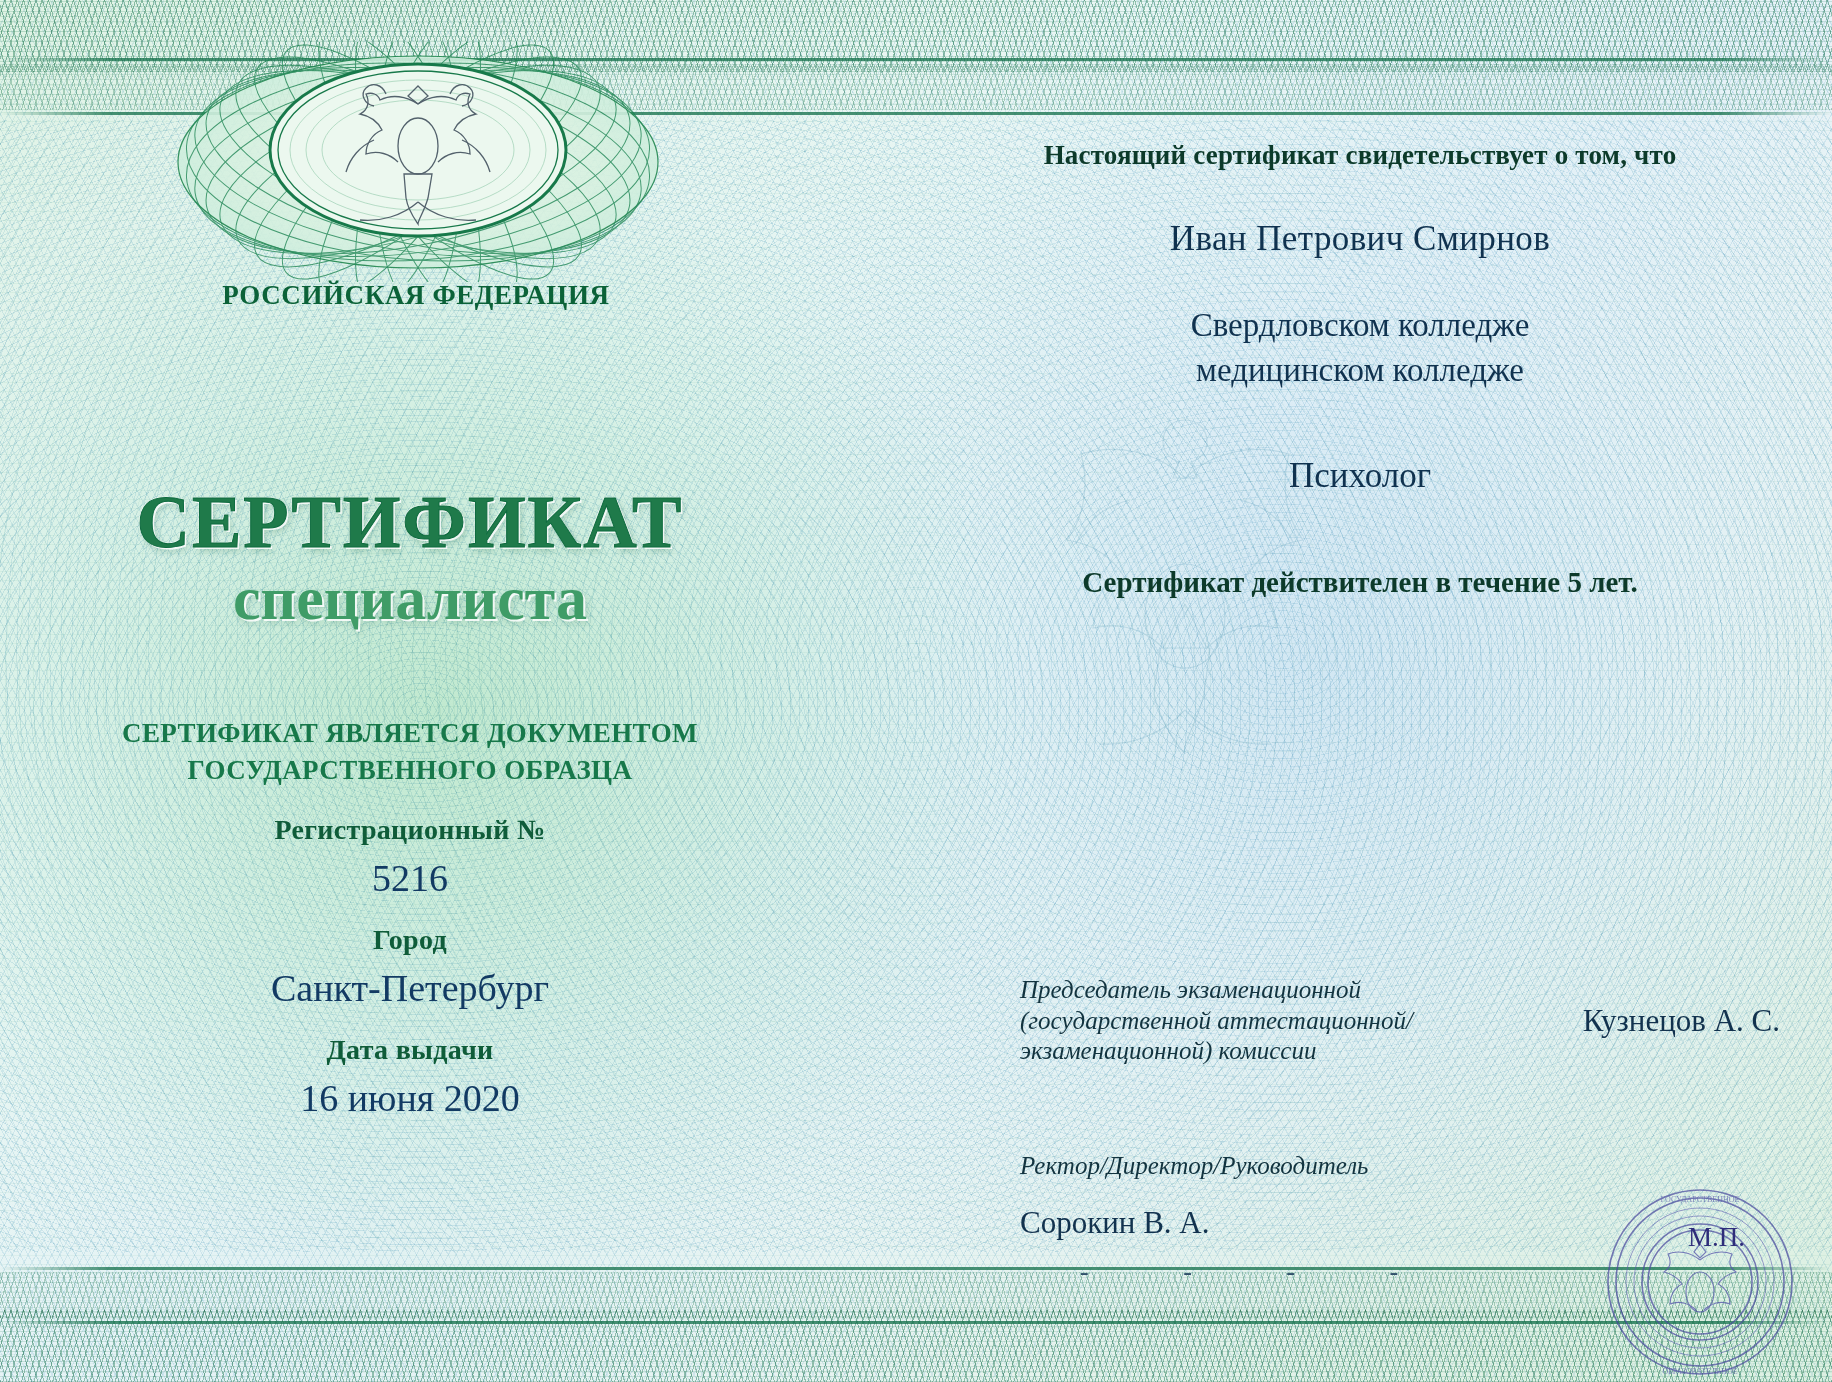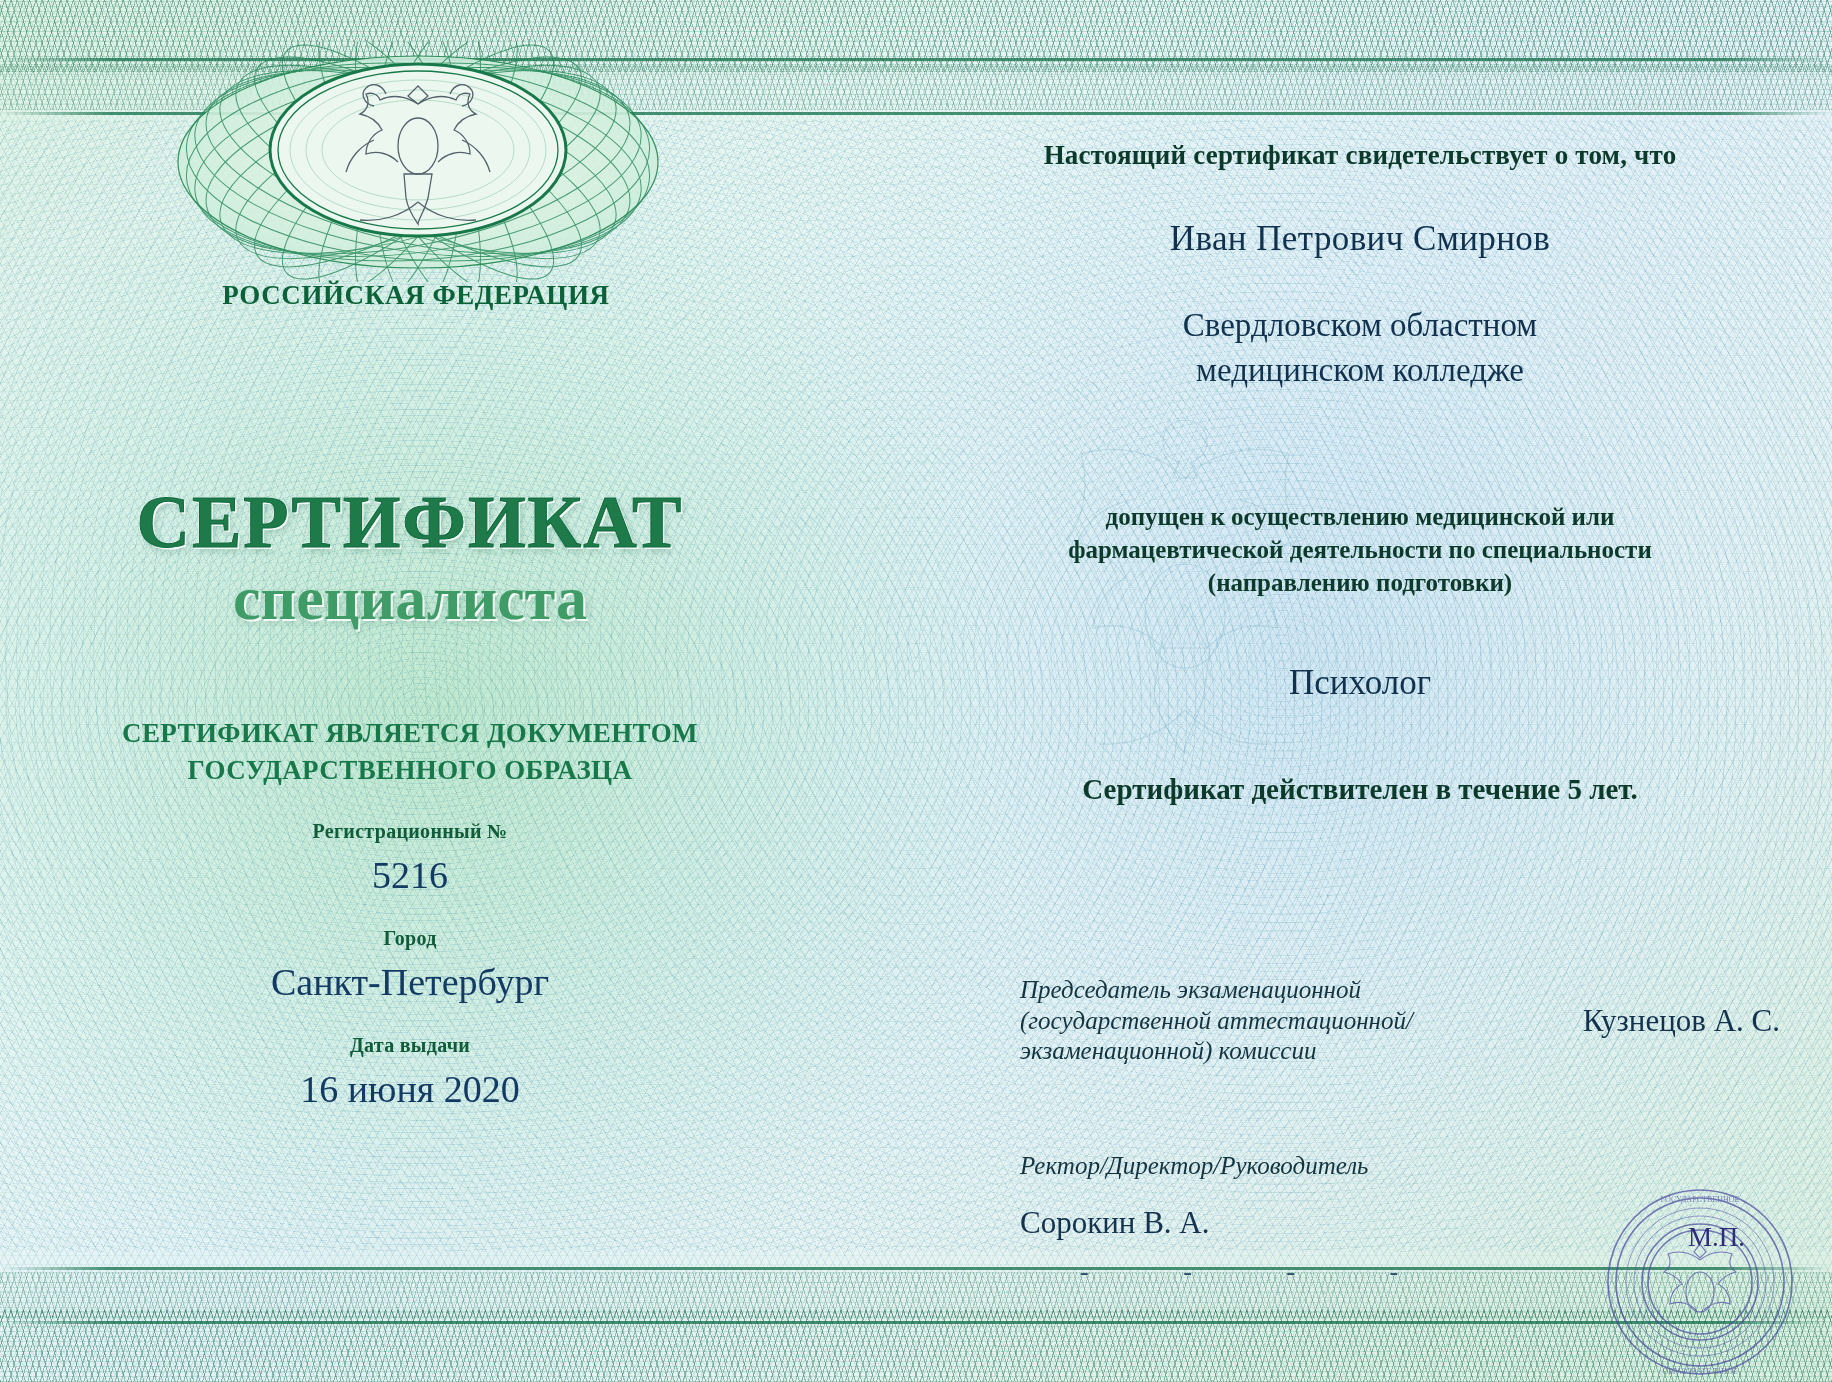--- a/index.html
+++ b/index.html
@@ -140,24 +140,24 @@
   }
   .gosobr {
     margin-top: 86px;
     font-size: 27px;
     font-weight: bold;
     color: #17784a;
     line-height: 1.38;
     letter-spacing: .4px;
   }
   .field-label {
-    font-size: 20px;
+    font-size: 28px;
     font-weight: bold;
     color: #0f5c39;
-    margin-top: 30px;
+    margin-top: 24px;
     letter-spacing: .3px;
   }
   .field-value {
     font-size: 36px;
     color: #123a63;
     margin-top: 10px;
     font-family: "Liberation Serif", serif;
   }
   .field-value.big { font-size: 38px; }
 
@@ -382,27 +382,22 @@
     <div class="field-value big">Санкт-Петербург</div>
 
     <div class="field-label">Дата выдачи</div>
     <div class="field-value big">16 июня 2020</div>
   </div>
 
   <div class="right-col">
     <div class="r-lead">Настоящий сертификат свидетельствует о том, что</div>
     <div class="r-name">Иван Петрович Смирнов</div>
     <div class="r-org">
-      <div>Свердловском областном</div>
+      <div>Свердловском колледже</div>
       <div>медицинском колледже</div>
-    </div>
-    <div class="r-admit">
-      <div>допущен  к  осуществлению  медицинской  или</div>
-      <div>фармацевтической деятельности по специальности</div>
-      <div>(направлению подготовки)</div>
     </div>
     <div class="r-spec">Психолог</div>
     <div class="r-valid">Сертификат действителен в течение 5 лет.</div>
   </div>
 
   <div class="sign-block">
     <div class="sign-row">
       <div class="sign-role">
         <div>Председатель экзаменационной</div>
         <div>(государственной  аттестационной/</div>

